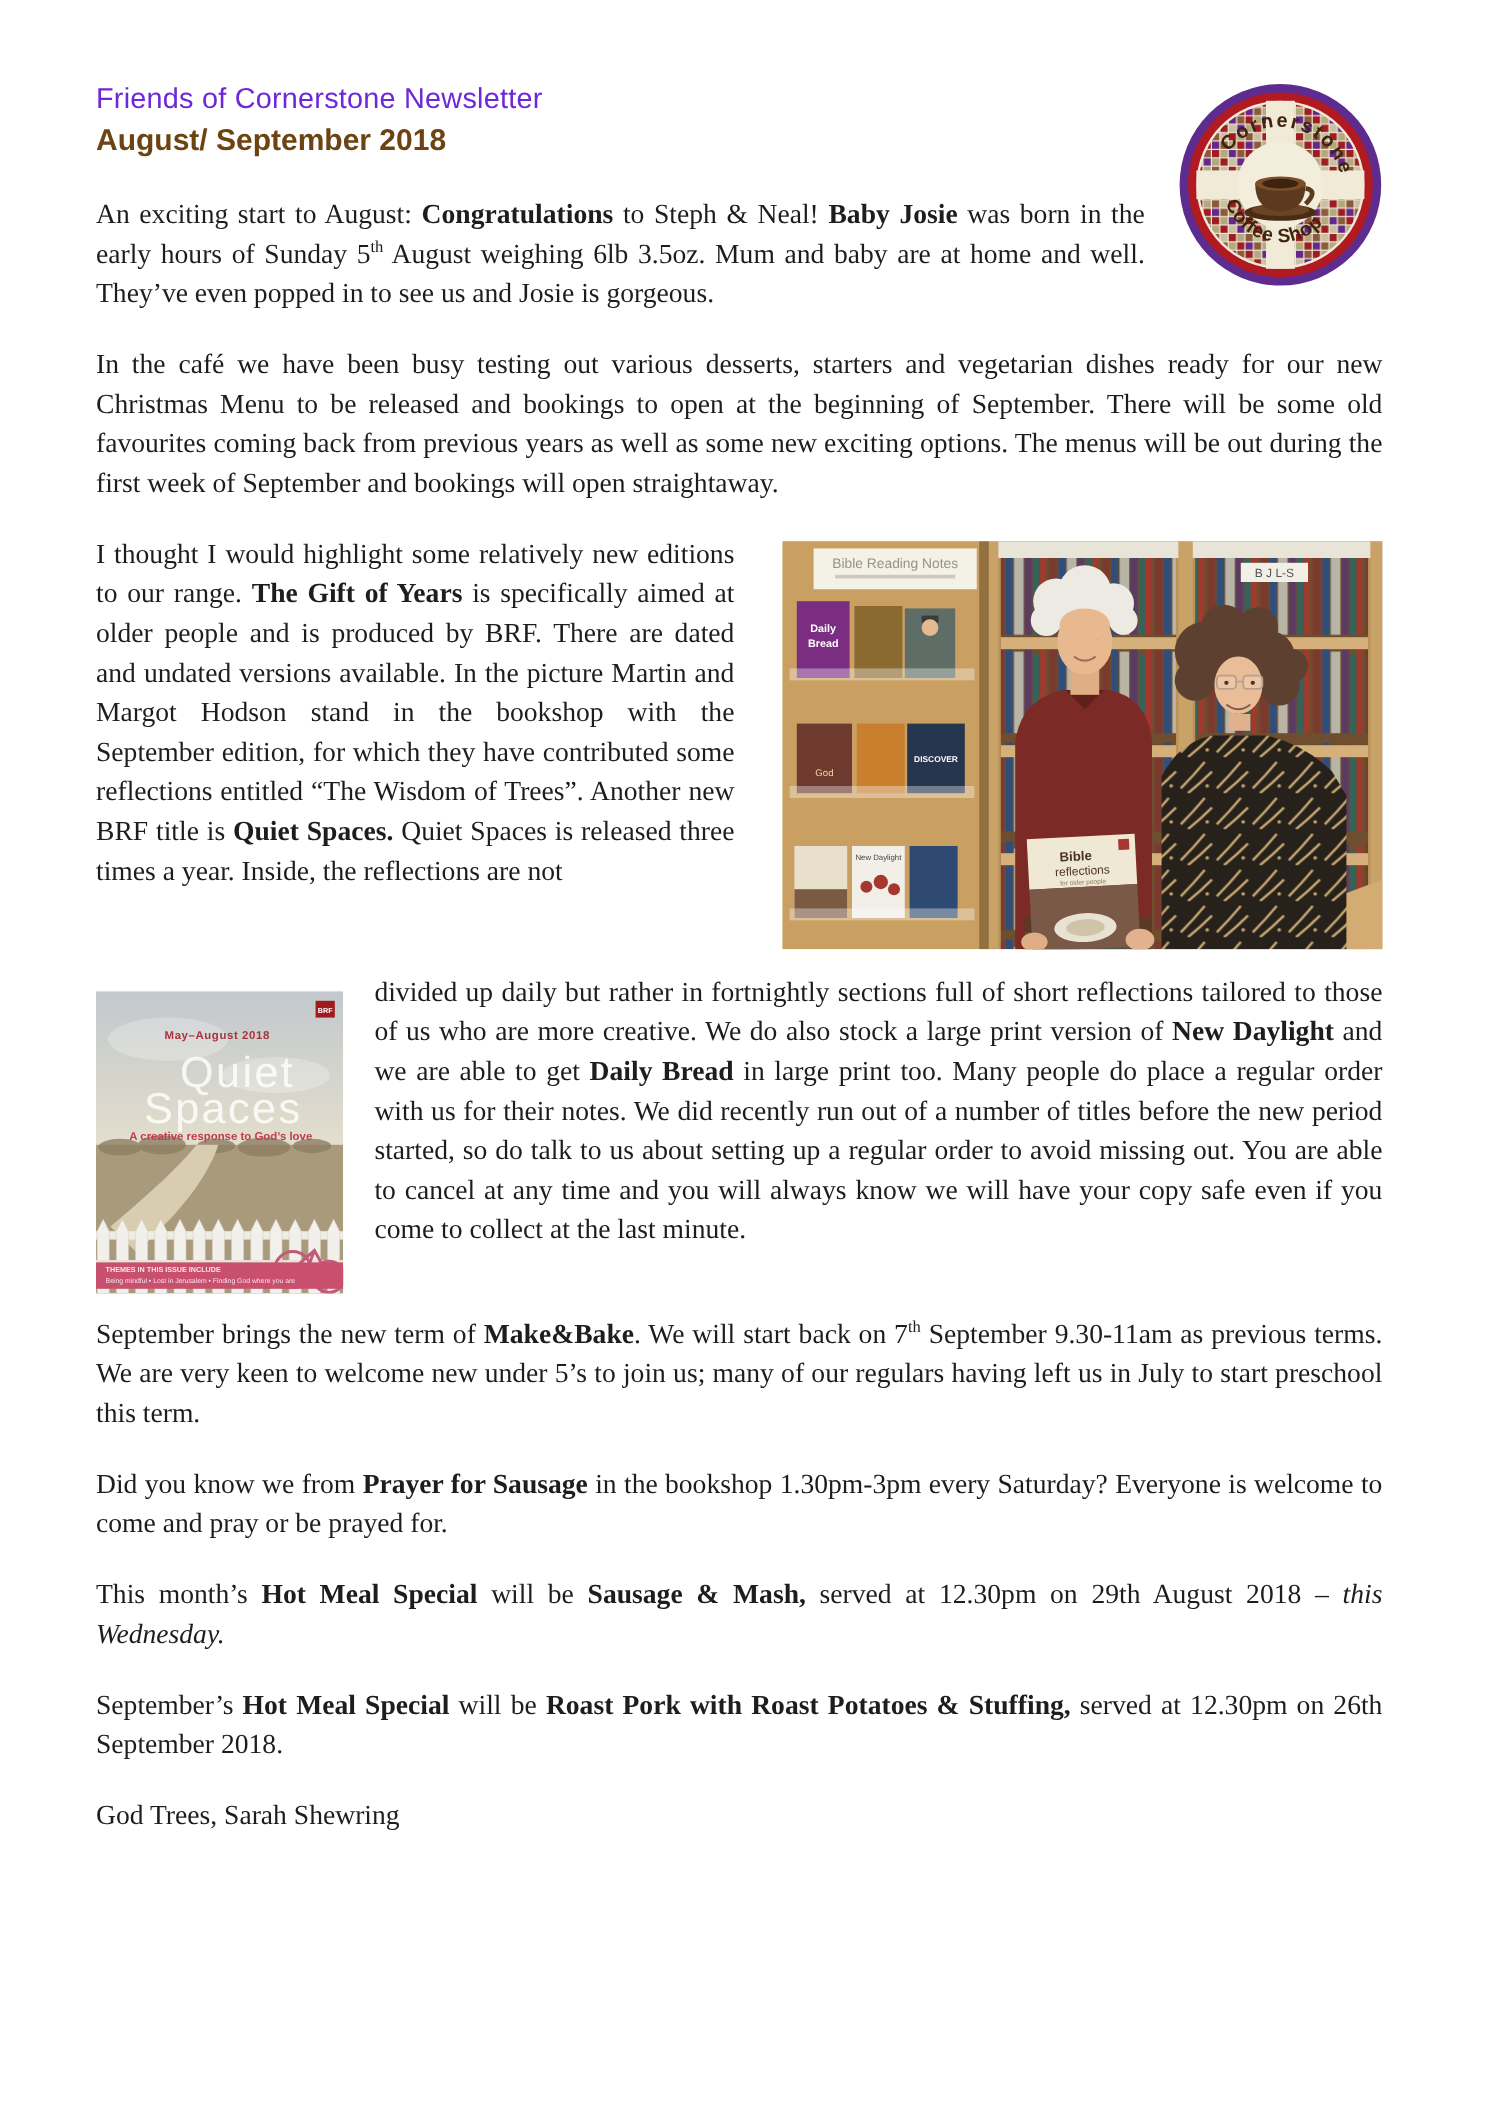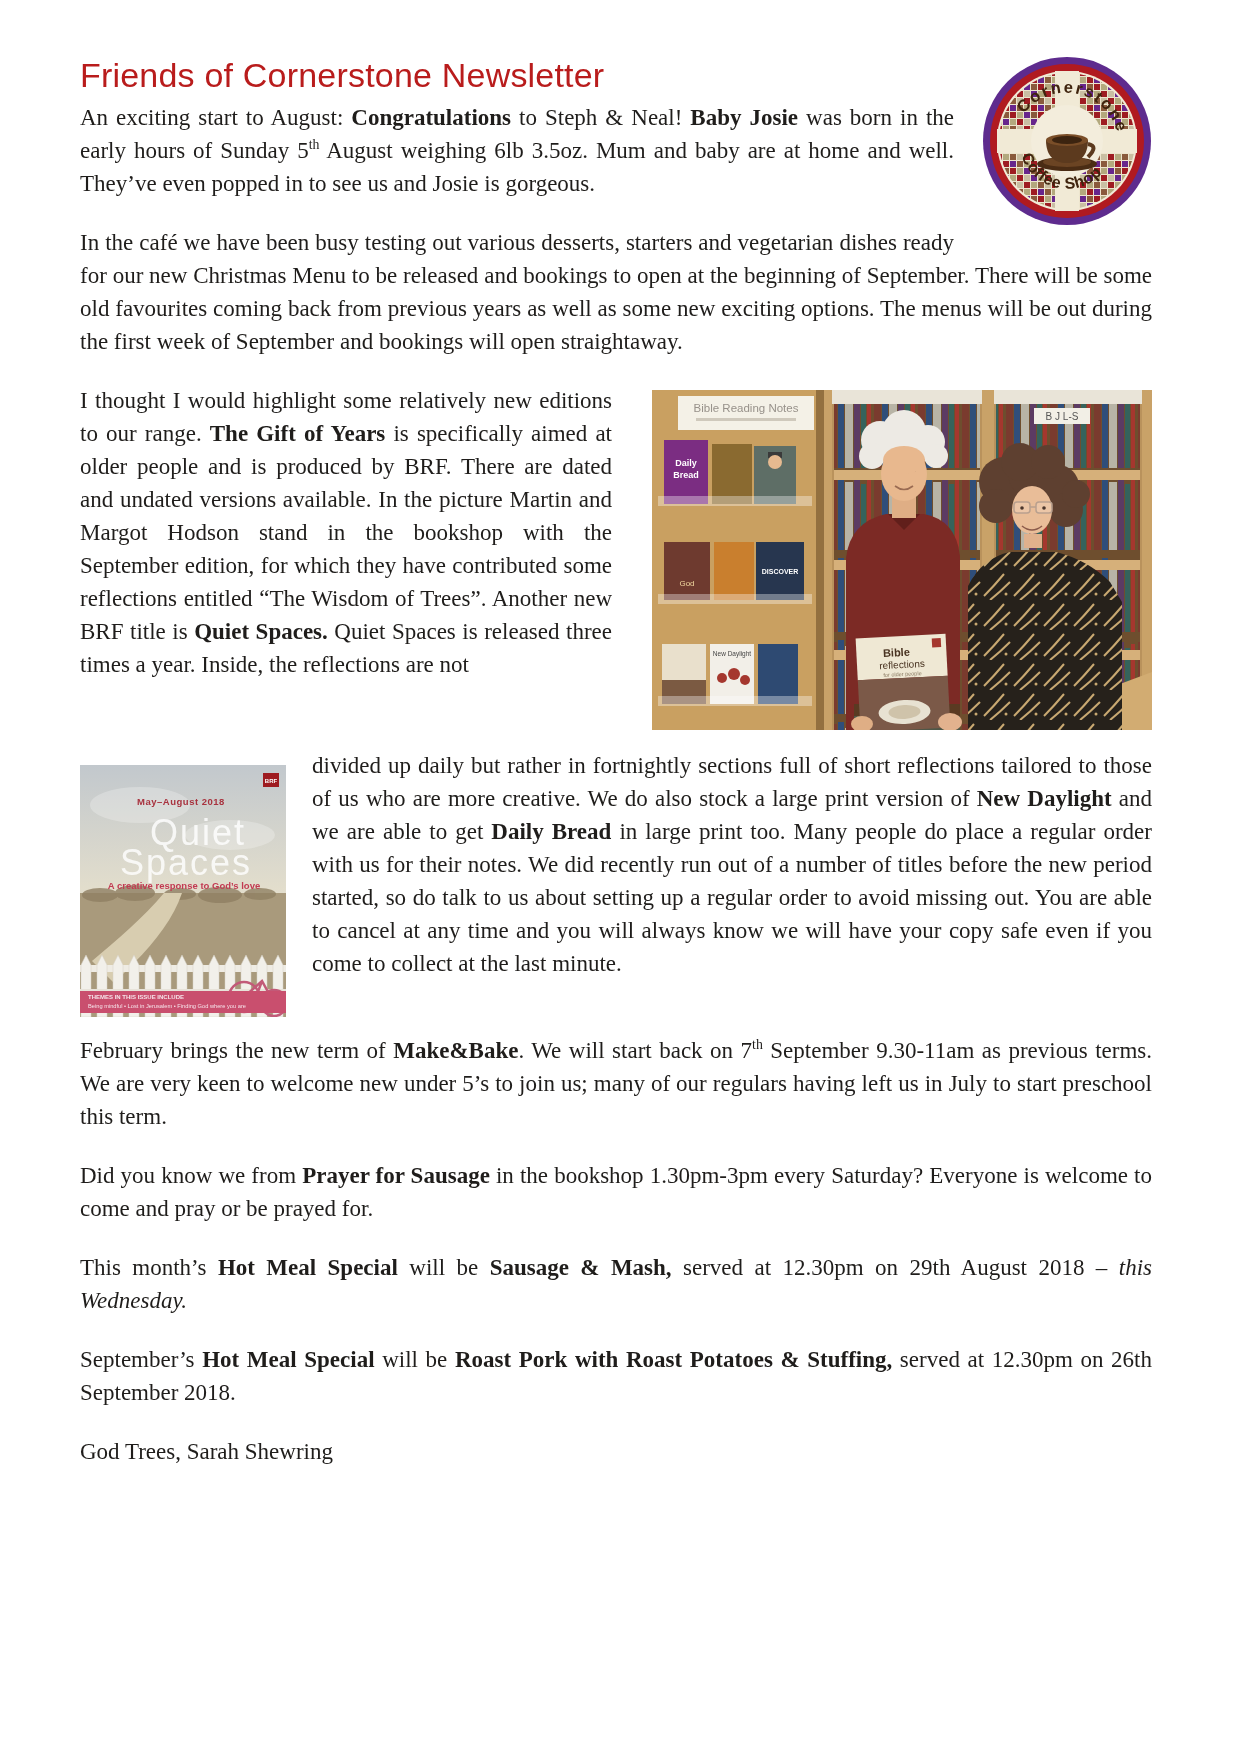--- a/index.html
+++ b/index.html
@@ -1,20 +1,20 @@
 <!DOCTYPE html>
 <html><head>
 <meta charset="utf-8">
 <style>
   html,body{margin:0;padding:0;background:#ffffff;}
   .page{position:relative;width:1240px;height:1754px;background:#fff;overflow:hidden;
         font-family:"Liberation Serif",serif;}
   .content{position:absolute;left:80px;top:52px;width:1072px;}
-  h1.title{font-family:"Liberation Sans",sans-serif;font-weight:400;font-size:34px;
-           color:#b91c1c;margin:4px 0 6px 0;letter-spacing:.2px;}
+  h1.title{font-family:"Liberation Sans",sans-serif;font-weight:400;font-size:24px;
+           color:#6d28d9;margin:17px 0 6px 0;letter-spacing:.2px;}
   .subtitle{font-family:"Liberation Sans",sans-serif;font-weight:700;font-size:25px;
             color:#6E4312;margin:0 0 30px 0;}
   .para{font-size:23px;line-height:33px;text-align:justify;color:#1F1D1B;margin:0 0 26px 0;}
   .para .b{font-weight:bold;}
   .para .i{font-style:italic;}
   sup{font-size:.6em;line-height:0;vertical-align:super;}
   .lead{margin-bottom:0;text-align-last:justify;}
   .bookshop-left{margin-bottom:0;}
   .bookshop-right{clear:both;margin-bottom:26px;}
   .clear{clear:both;}
@@ -74,20 +74,21 @@
             <text font-size="16.5" font-weight="bold" letter-spacing="2">
               <textPath href="#arcT" startOffset="50%" text-anchor="middle">Cornerstone</textPath>
             </text>
             <text font-size="16" font-weight="bold" letter-spacing="0.5">
               <textPath href="#arcB" startOffset="50%" text-anchor="middle">Coffee Shop</textPath>
             </text>
           </g>
         </svg>
       </span>
       <h1 class="title">Friends of Cornerstone Newsletter</h1>
+      <div class="subtitle">August/ September 2018</div>
       <div class="para"><span>An exciting start to August: </span><span class="b">Congratulations</span><span> to Steph &amp; Neal! </span><span class="b">Baby Josie</span><span> was born in the early hours of Sunday 5</span><sup>th</sup><span> August weighing 6lb 3.5oz. Mum and baby are at home and well. They’ve even popped in to see us and Josie is gorgeous.</span></div>
     </div>
 
     <div class="para"><span>In the café we have been busy testing out various desserts, starters and vegetarian dishes ready for our new Christmas Menu to be released and bookings to open at the beginning of September. There will be some old favourites coming back from previous years as well as some new exciting options. The menus will be out during the first week of September and bookings will open straightaway.</span></div>
 
 
     <div class="para bookshop-left">
       <span class="float-photo">
         <svg width="500" height="340" viewBox="0 0 500 340">
           <defs>
@@ -260,21 +261,21 @@
           <rect x="183" y="8" width="16" height="14" fill="#9E1B20"></rect>
           <text x="191" y="18" font-size="6" font-weight="bold" fill="#ffffff" text-anchor="middle">BRF</text>
           <text x="101" y="40" font-size="9.5" font-weight="bold" fill="#A8323E" text-anchor="middle" letter-spacing="0.5">May–August 2018</text>
           <text x="118" y="80" font-size="36" fill="#FFFFFF" opacity="0.82" text-anchor="middle" letter-spacing="2">Quiet</text>
           <text x="106" y="110" font-size="36" fill="#FFFFFF" opacity="0.82" text-anchor="middle" letter-spacing="2">Spaces</text>
           <text x="104" y="124" font-size="9.5" font-weight="bold" fill="#C23A52" text-anchor="middle">A creative response to God’s love</text>
         </svg>
       </span><span><span>divided up daily but rather in fortnightly sections full of short reflections tailored to those of us who are more creative. We do also stock a large print version of </span><span class="b">New Daylight</span><span> and we are able to get </span><span class="b">Daily Bread</span><span> in large print too. Many people do place a regular order with us for their notes. We did recently run out of a number of titles before the new period started, so do talk to us about setting up a regular order to avoid missing out. You are able to cancel at any time and you will always know we will have your copy safe even if you come to collect at the last minute.</span></span>
     </div>
 
-    <div class="para clear"><span>February brings the new term of </span><span class="b">Make&amp;Bake</span><span>. We will start back on 7</span><sup>th</sup><span> September 9.30-11am as previous terms. We are very keen to welcome new under 5’s to join us; many of our regulars having left us in July to start preschool this term.</span></div>
+    <div class="para clear"><span>September brings the new term of </span><span class="b">Make&amp;Bake</span><span>. We will start back on 7</span><sup>th</sup><span> September 9.30-11am as previous terms. We are very keen to welcome new under 5’s to join us; many of our regulars having left us in July to start preschool this term.</span></div>
 
     <div class="para"><span>Did you know we from </span><span class="b">Prayer for Sausage</span><span> in the bookshop 1.30pm-3pm every Saturday? Everyone is welcome to come and pray or be prayed for.</span></div>
 
     <div class="para"><span>This month’s </span><span class="b">Hot Meal Special</span><span> will be </span><span class="b">Sausage &amp; Mash,</span><span> served at 12.30pm on 29th August 2018 – </span><span class="i">this Wednesday.</span></div>
 
     <div class="para"><span>September’s </span><span class="b">Hot Meal Special</span><span> will be </span><span class="b">Roast Pork with Roast Potatoes &amp; Stuffing,</span><span> served at 12.30pm on 26th September 2018.</span></div>
 
     <div class="para"><span>God Trees, Sarah Shewring</span></div>
 
   </div>

